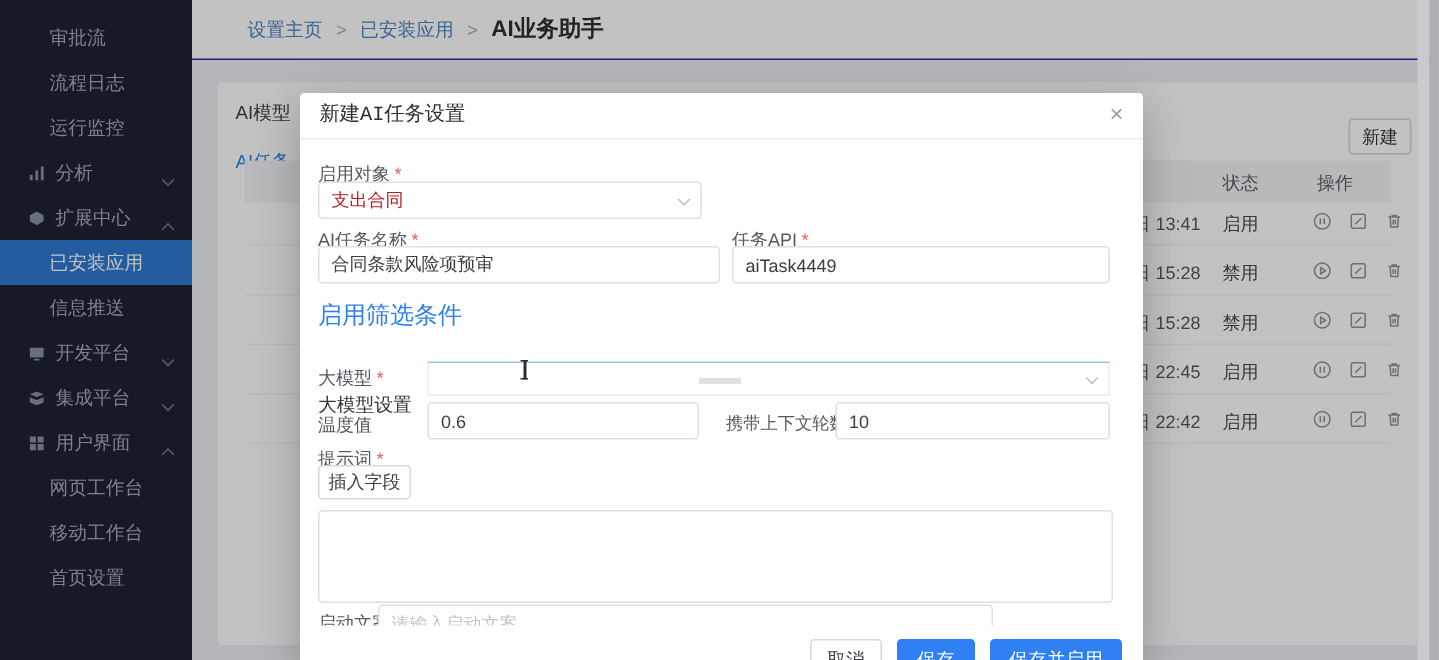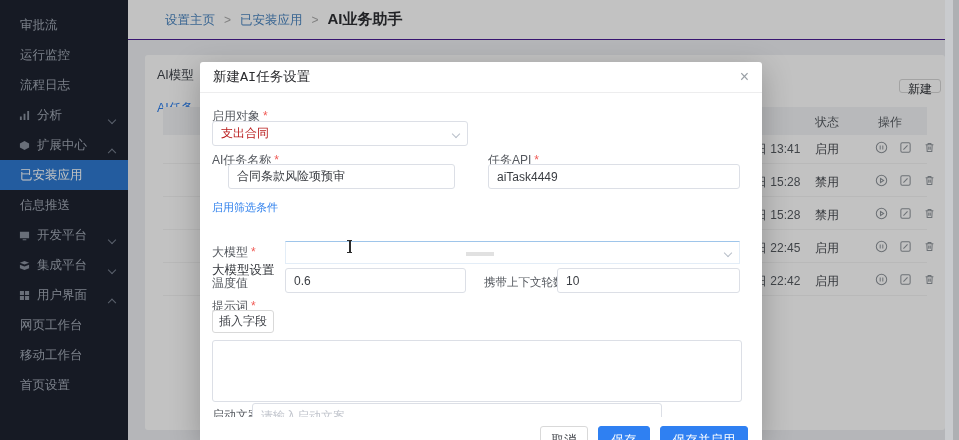--- a/index.html
+++ b/index.html
@@ -3,21 +3,21 @@
 <meta charset="utf-8">
 <style>
   html,body{margin:0;padding:0;background:#888;}
   *{box-sizing:border-box;font-family:"Liberation Sans","DejaVu Sans",sans-serif;}
   .stage{position:relative;width:959px;height:440px;overflow:hidden;background:#eef0f3;}
 
   
   .sidebar{position:absolute;left:0;top:0;width:128px;height:440px;background:#1d2330;z-index:1;}
   .sb-list{padding-top:10px;}
   .sb-item{position:relative;height:30px;display:flex;align-items:center;color:#a3aab6;
-           font-size:12.5px;padding-left:20px;cursor:pointer;}
+           font-size:12.5px;padding-left:33px;cursor:pointer;}
   .sb-item.group{padding-left:18px;gap:7px;}
   .sb-item.active{background:#2e7ad1;color:#fff;}
   .sb-ico{width:12px;height:12px;display:inline-flex;align-items:center;justify-content:center;}
   .sb-chev{position:absolute;right:13px;top:12px;color:#78808f;}
   .chev{display:inline-block;width:6px;height:6px;border-right:1.4px solid currentColor;
         border-bottom:1.4px solid currentColor;}
   .chev.down{transform:rotate(45deg);}
   .chev.up{transform:rotate(-135deg) translate(-2px,-2px);}
 
   
@@ -25,21 +25,21 @@
           border-bottom:1px solid #4c1d95;display:flex;align-items:center;padding-left:37px;z-index:1;}
   .bc-link{font-size:12.5px;color:#4c86c0;cursor:pointer;}
   .bc-sep{font-size:12px;color:#a9a9a9;margin:0 9px;}
   .bc-cur{font-size:15px;color:#2d2e32;font-weight:600;}
 
   
   .content{position:absolute;left:128px;right:0;top:40px;bottom:0;background:#eef0f3;z-index:1;}
   .card{position:absolute;left:17px;top:15px;width:800px;height:375px;background:#fff;border-radius:3px;}
   .side-tab{position:absolute;left:12px;font-size:12.5px;color:#3f434a;cursor:pointer;}
   .side-tab.active{color:#2f80ed;}
-  .new-btn{position:absolute;right:4px;top:24px;width:42px;height:14px;background:#fff;
+  .new-btn{position:absolute;right:4px;top:24px;width:42px;height:24px;background:#fff;
            border:1px solid #d6d6d6;border-radius:3px;font-size:12px;color:#33363b;cursor:pointer;}
   .thead{position:absolute;left:18px;right:18px;top:52px;height:28px;background:#f2f4f6;}
   .th{position:absolute;top:7px;font-size:12px;color:#5a5e64;}
   .th.col-status{left:652px;}
   .th.col-action{left:715px;text-align:right;}
   .trow{position:absolute;left:18px;right:18px;height:32px;border-bottom:1px solid #f4f4f4;}
   .td{position:absolute;top:9px;font-size:12px;color:#565b61;}
   .td.time{left:592px;}
   .td.status{left:652px;color:#45494f;}
   .td-actions{position:absolute;left:712px;top:9px;display:flex;gap:11px;}
@@ -58,21 +58,21 @@
   .m-close{position:absolute;top:5px;right:13px;font-size:16px;color:#9aa0a6;cursor:pointer;line-height:20px;}
   .flabel{position:absolute;font-size:12px;color:#55595f;white-space:nowrap;}
   .req{color:#f05b56;font-style:normal;margin-left:3px;font-size:12px;}
   .inp{position:absolute;height:25px;border:1px solid #dcdfe6;border-radius:3px;padding:0 8px;
        font-size:12px;color:#3a3d42;background:#fff;outline:none;}
   .inp::placeholder{color:#c0c4cc;}
   .select{position:absolute;height:25px;border:1px solid #dcdfe6;border-radius:3px;background:#fff;
           display:flex;align-items:center;padding:0 8px;cursor:pointer;}
   .sel-val{font-size:12px;color:#b91c1c;flex:1;}
   .sel-chev{color:#b8bfc9;margin-top:-3px;}
-  .m-link{position:absolute;font-size:11px;color:#2f80ed;cursor:pointer;}
+  .m-link{position:absolute;font-size:16px;color:#2f80ed;cursor:pointer;}
   .m-section{position:absolute;font-size:12.5px;color:#33363b;margin-top:32px;}
   .model-select{position:absolute;left:85px;top:179px;width:455px;height:23px;background:#fff;
                 border:1px solid #e3edf7;border-top:1px solid #9ec5ea;display:flex;align-items:center;
                 padding:0 8px;cursor:pointer;}
   .smudge{position:absolute;left:180px;top:10px;width:28px;height:4px;background:#c8c8c8;opacity:.55;}
   .ibeam{position:absolute;left:146px;top:178px;width:7px;height:13px;z-index:11;}
   .ibeam i{position:absolute;background:#2c2c2c;}
   .ibeam .v{left:3px;top:0;width:1.5px;height:13px;}
   .ibeam .t{left:1px;top:0;width:5px;height:1.4px;}
   .ibeam .b{left:1px;bottom:0;width:5px;height:1.4px;}
@@ -93,24 +93,24 @@
 <body>
 
 <div class="stage">
 
   <aside class="sidebar">
     <div class="sb-list" id="sidebar-items">
         <div class="sb-item">
           <span>审批流</span>
         </div>
         <div class="sb-item">
+          <span>流程日志</span>
+        </div>
+        <div class="sb-item">
           <span>运行监控</span>
-        </div>
-        <div class="sb-item">
-          <span>流程日志</span>
         </div>
         <div class="sb-item group">
           <span class="sb-ico">
             <svg viewBox="0 0 12 12" width="11" height="11">
               <path fill="#8b92a0" d="M1 7h2v4H1zM5 4h2v7H5zM9 1h2v10H9z"></path>
             </svg>
           </span>
           <span>分析</span>
           <span class="sb-chev"><i class="chev down"></i></span>
         </div>
@@ -320,21 +320,21 @@
       <span class="sel-val">支出合同</span>
       <span class="sel-chev"><i class="chev down"></i></span>
     </div>
 
     <div class="flabel" style="left:12px;top:90px">
       <span>AI任务名称</span><i class="req">*</i>
     </div>
     <div class="flabel" style="left:288px;top:90px">
       <span>任务API</span><i class="req">*</i>
     </div>
-    <input class="inp" style="left: 28px; top: 102px; width: 227px;" value="合同条款风险项预审">
+    <input class="inp" style="left: 12px; top: 102px; width: 268px;" value="合同条款风险项预审">
     <input class="inp" style="left: 288px; top: 102px; width: 252px;" value="aiTask4449">
 
     <div class="m-link" style="left:12px;top:138px">启用筛选条件</div>
 
     <div class="m-section" style="left:12px;top:168px">大模型设置</div>
 
     <div class="flabel" style="left:12px;top:182px">
       <span>大模型</span><i class="req">*</i>
     </div>
     <div class="model-select">

